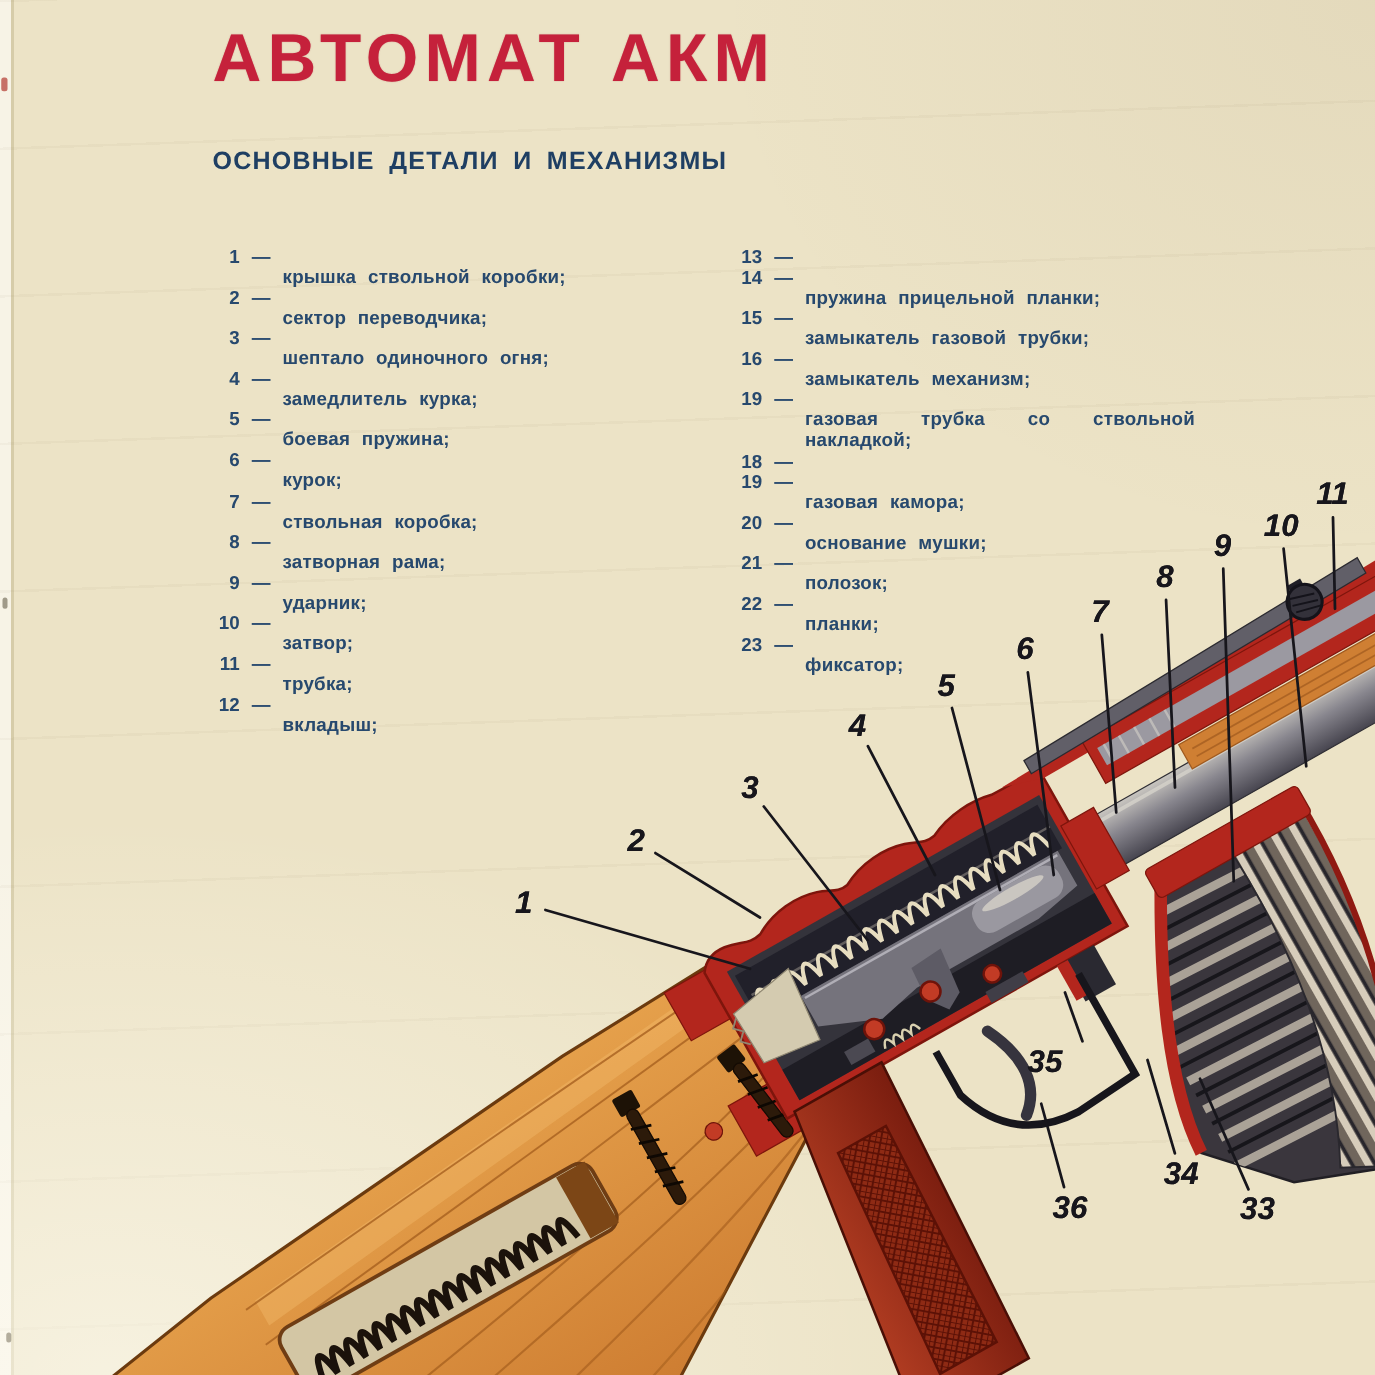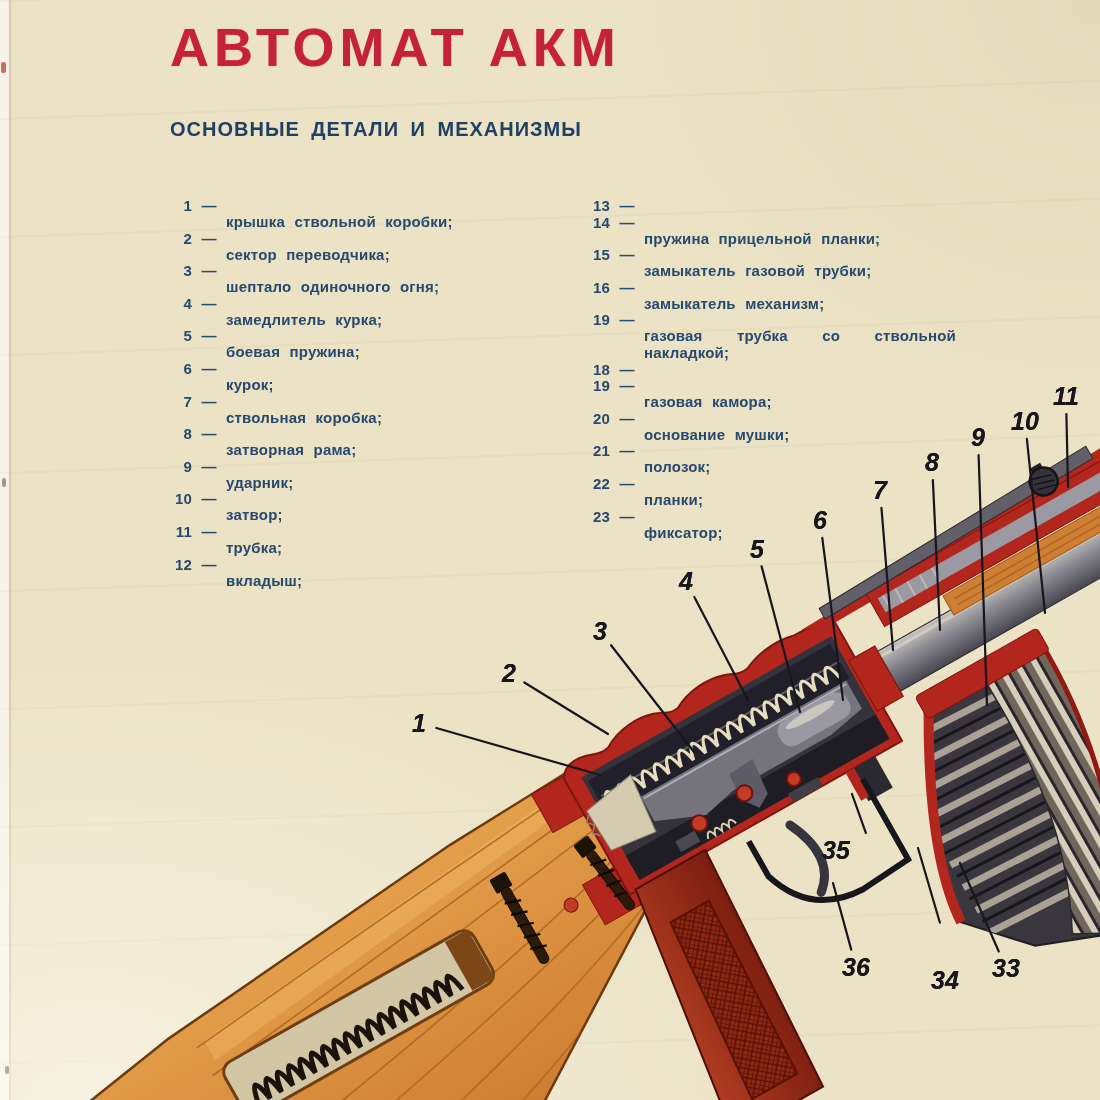--- a/index.html
+++ b/index.html
@@ -340,17 +340,17 @@
       <div class="callout" style="left: 600px; top: 631px;">3</div>
       <div class="callout" style="left: 686px; top: 581px;">4</div>
       <div class="callout" style="left: 757px; top: 549px;">5</div>
       <div class="callout" style="left: 820px; top: 520px;">6</div>
       <div class="callout" style="left: 880px; top: 490px;">7</div>
       <div class="callout" style="left: 932px; top: 462px;">8</div>
       <div class="callout" style="left: 978px; top: 437px;">9</div>
       <div class="callout" style="left: 1025px; top: 421px;">10</div>
       <div class="callout" style="left: 1066px; top: 396px;">11</div>
       <div class="callout" style="left: 1006px; top: 968px;">33</div>
-      <div class="callout" style="left: 945px; top: 940px; margin-top: 40px;">34</div>
+      <div class="callout" style="left: 945px; top: 940px;">34</div>
       <div class="callout" style="left: 836px; top: 850px;">35</div>
       <div class="callout" style="left: 856px; top: 967px;">36</div>
     </div>
 </div>
 
 </body></html>

